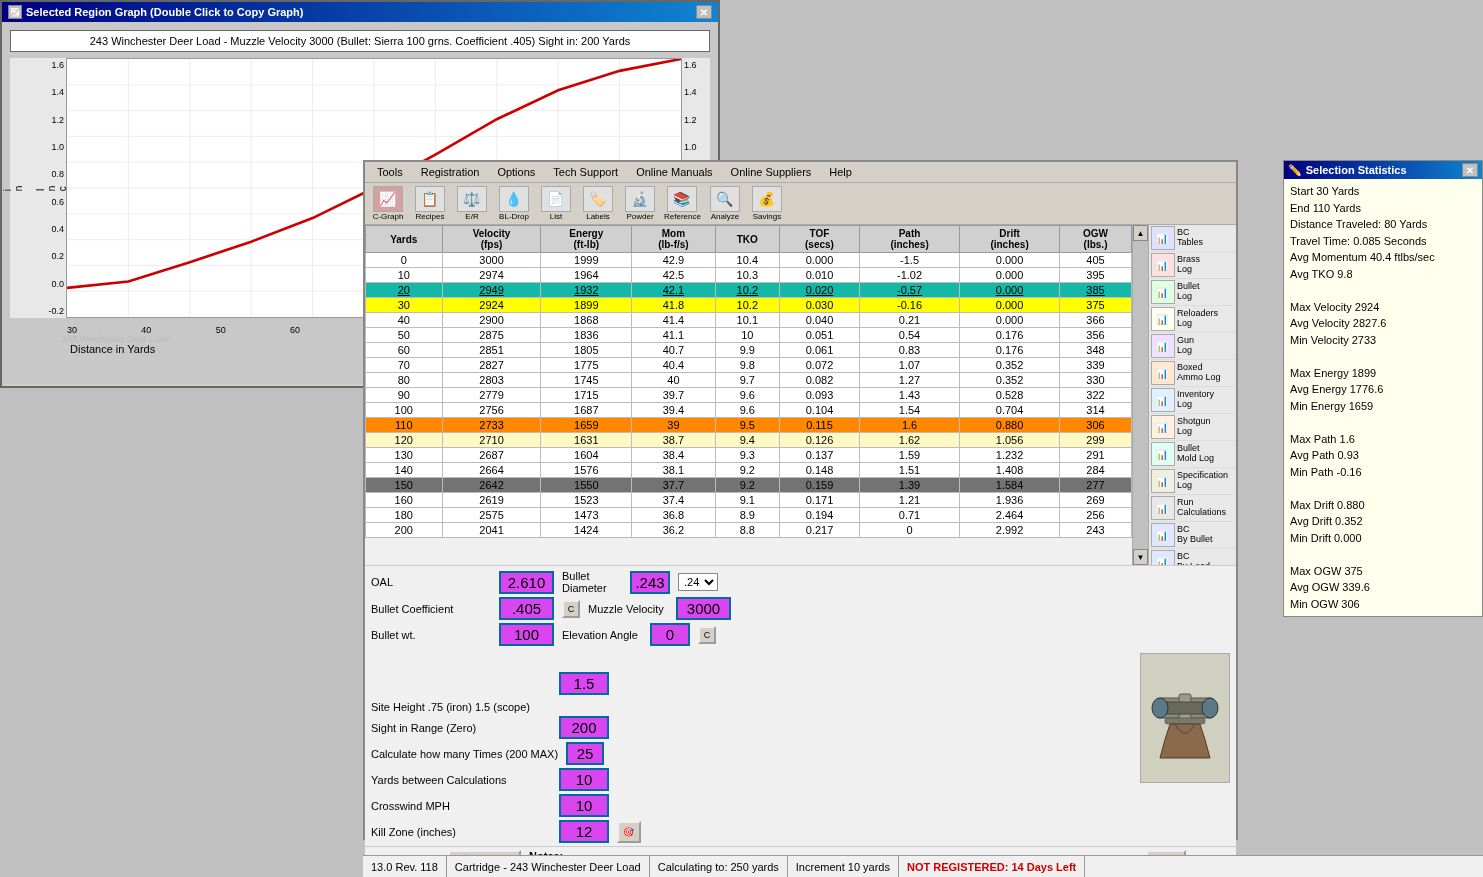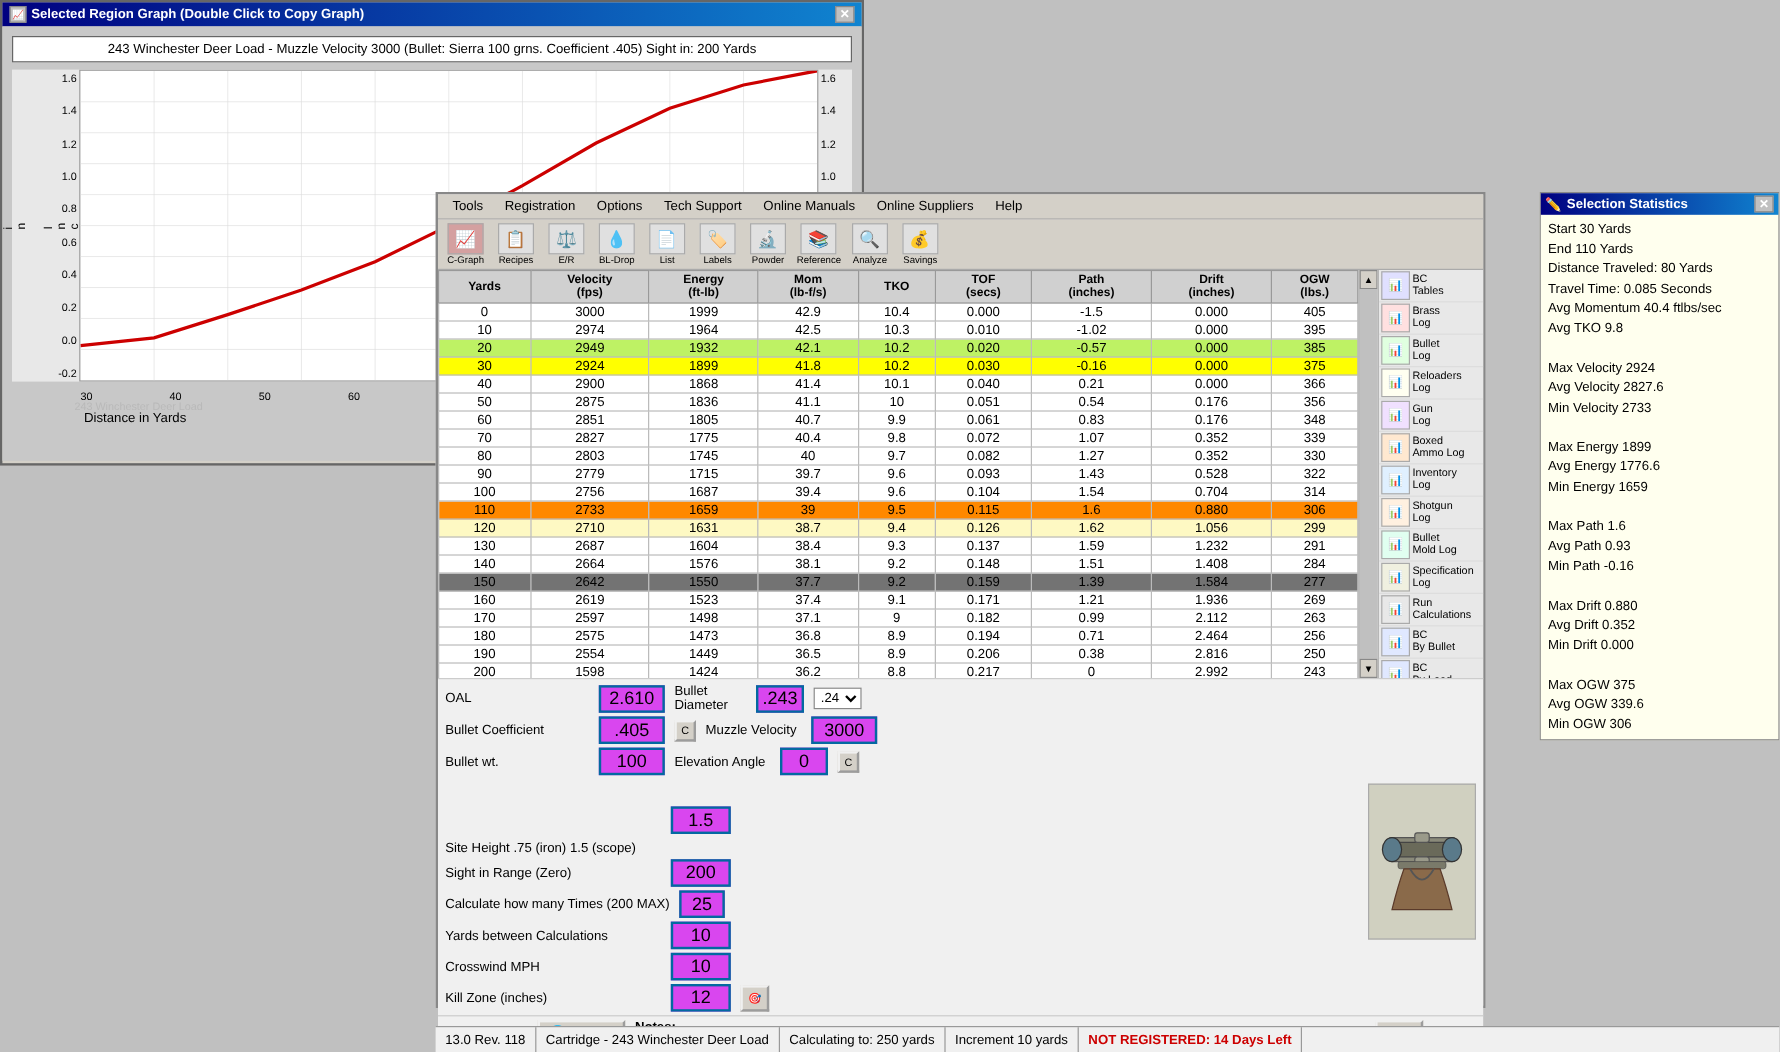--- a/index.html
+++ b/index.html
@@ -569,21 +569,21 @@
               <td>10</td>
               <td>2974</td>
               <td>1964</td>
               <td>42.5</td>
               <td>10.3</td>
               <td>0.010</td>
               <td>-1.02</td>
               <td>0.000</td>
               <td>395</td>
             </tr>
-            <tr style="background: #bef264;">
+            <tr style="background: #14b8a6; text-decoration: underline;">
               <td>20</td>
               <td>2949</td>
               <td>1932</td>
               <td>42.1</td>
               <td>10.2</td>
               <td>0.020</td>
               <td>-0.57</td>
               <td>0.000</td>
               <td>385</td>
             </tr>
@@ -735,55 +735,33 @@
               <td>2619</td>
               <td>1523</td>
               <td>37.4</td>
               <td>9.1</td>
               <td>0.171</td>
               <td>1.21</td>
               <td>1.936</td>
               <td>269</td>
             </tr>
             <tr style="background: white;">
-              <td>170</td>
-              <td>2597</td>
-              <td>1498</td>
-              <td>37.1</td>
-              <td>9</td>
-              <td>0.182</td>
-              <td>0.99</td>
-              <td>2.112</td>
-              <td>263</td>
-            </tr>
-            <tr style="background: white;">
               <td>180</td>
               <td>2575</td>
               <td>1473</td>
               <td>36.8</td>
               <td>8.9</td>
               <td>0.194</td>
               <td>0.71</td>
               <td>2.464</td>
               <td>256</td>
             </tr>
             <tr style="background: white;">
-              <td>190</td>
-              <td>2554</td>
-              <td>1449</td>
-              <td>36.5</td>
-              <td>8.9</td>
-              <td>0.206</td>
-              <td>0.38</td>
-              <td>2.816</td>
-              <td>250</td>
-            </tr>
-            <tr style="background: white;">
               <td>200</td>
-              <td>1598</td>
+              <td>2041</td>
               <td>1424</td>
               <td>36.2</td>
               <td>8.8</td>
               <td>0.217</td>
               <td>0</td>
               <td>2.992</td>
               <td>243</td>
             </tr>
           </tbody>
       </table>

